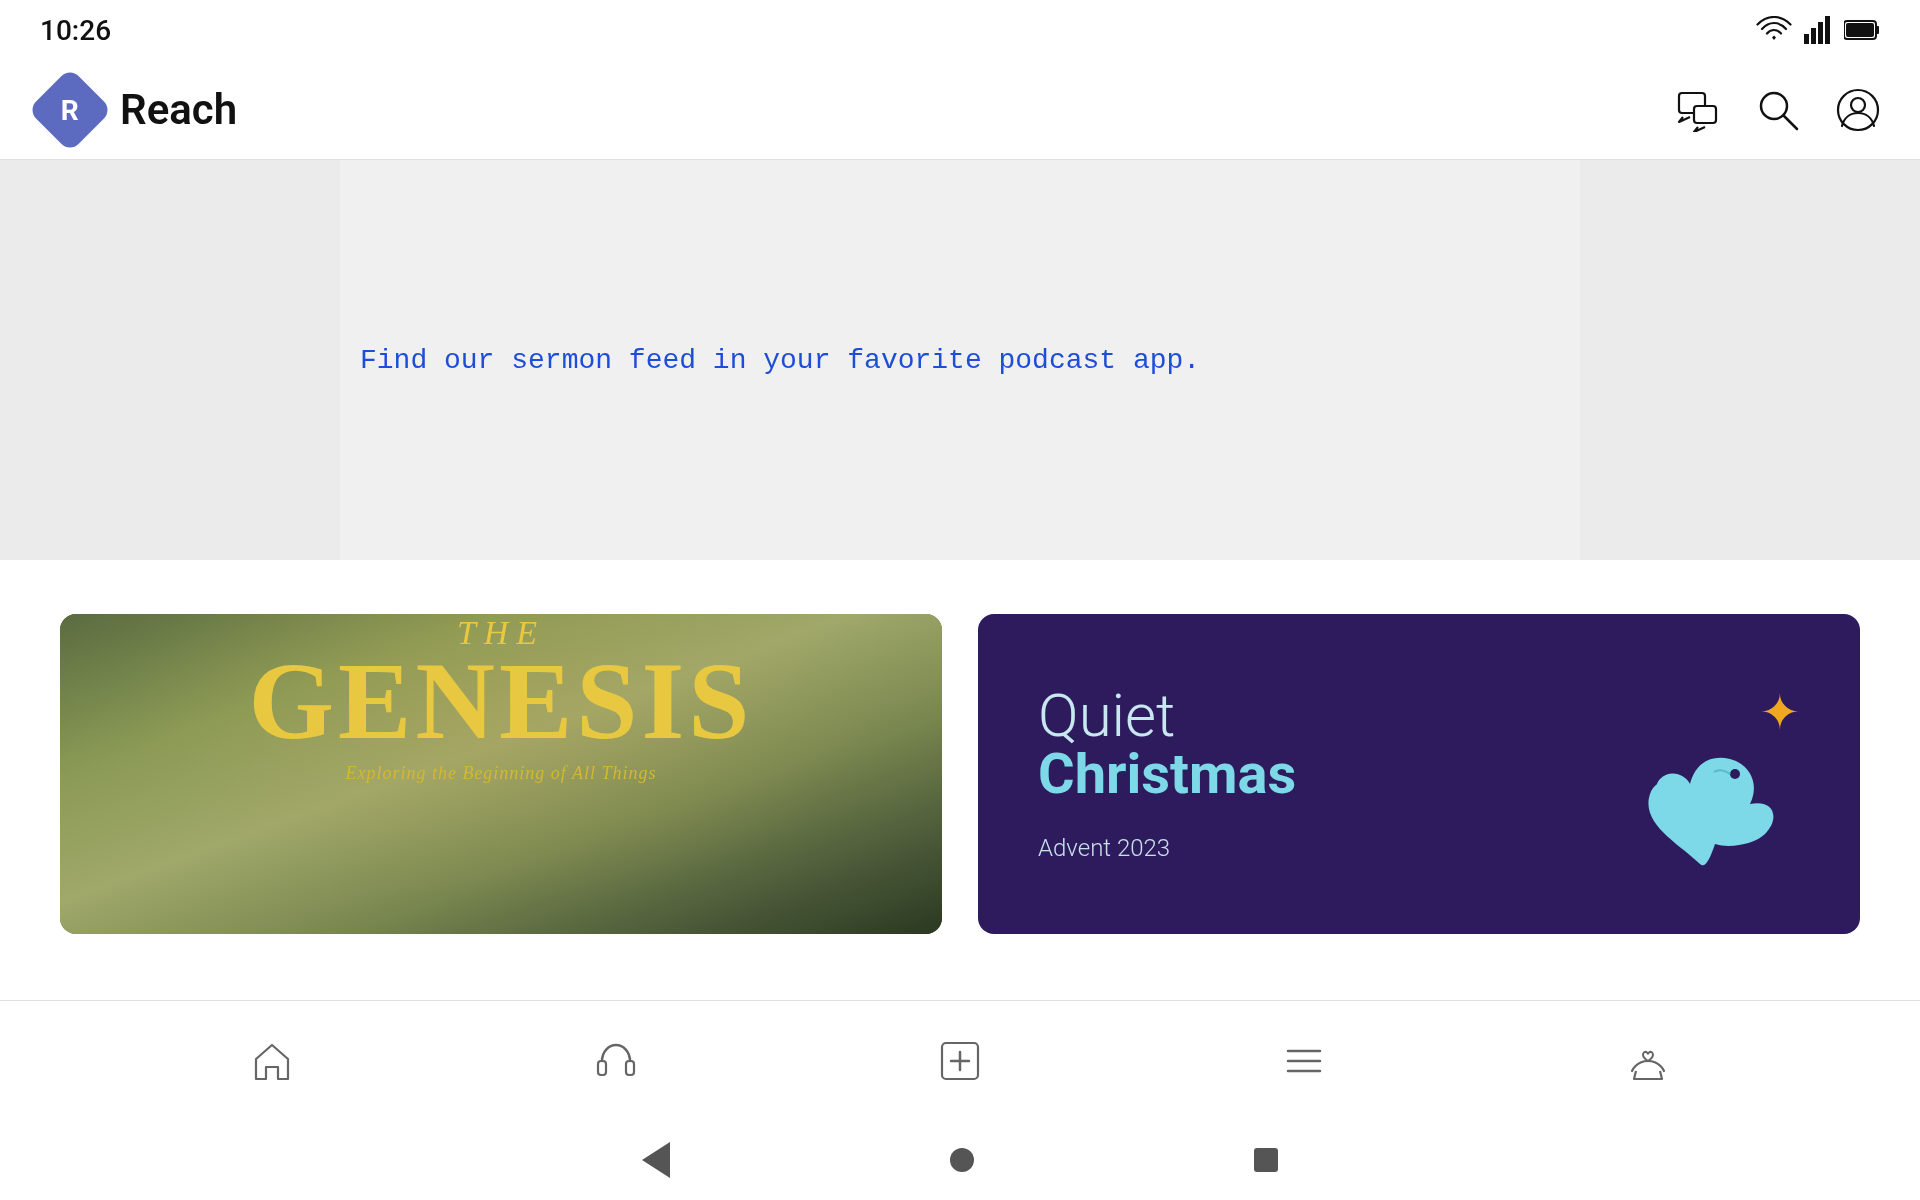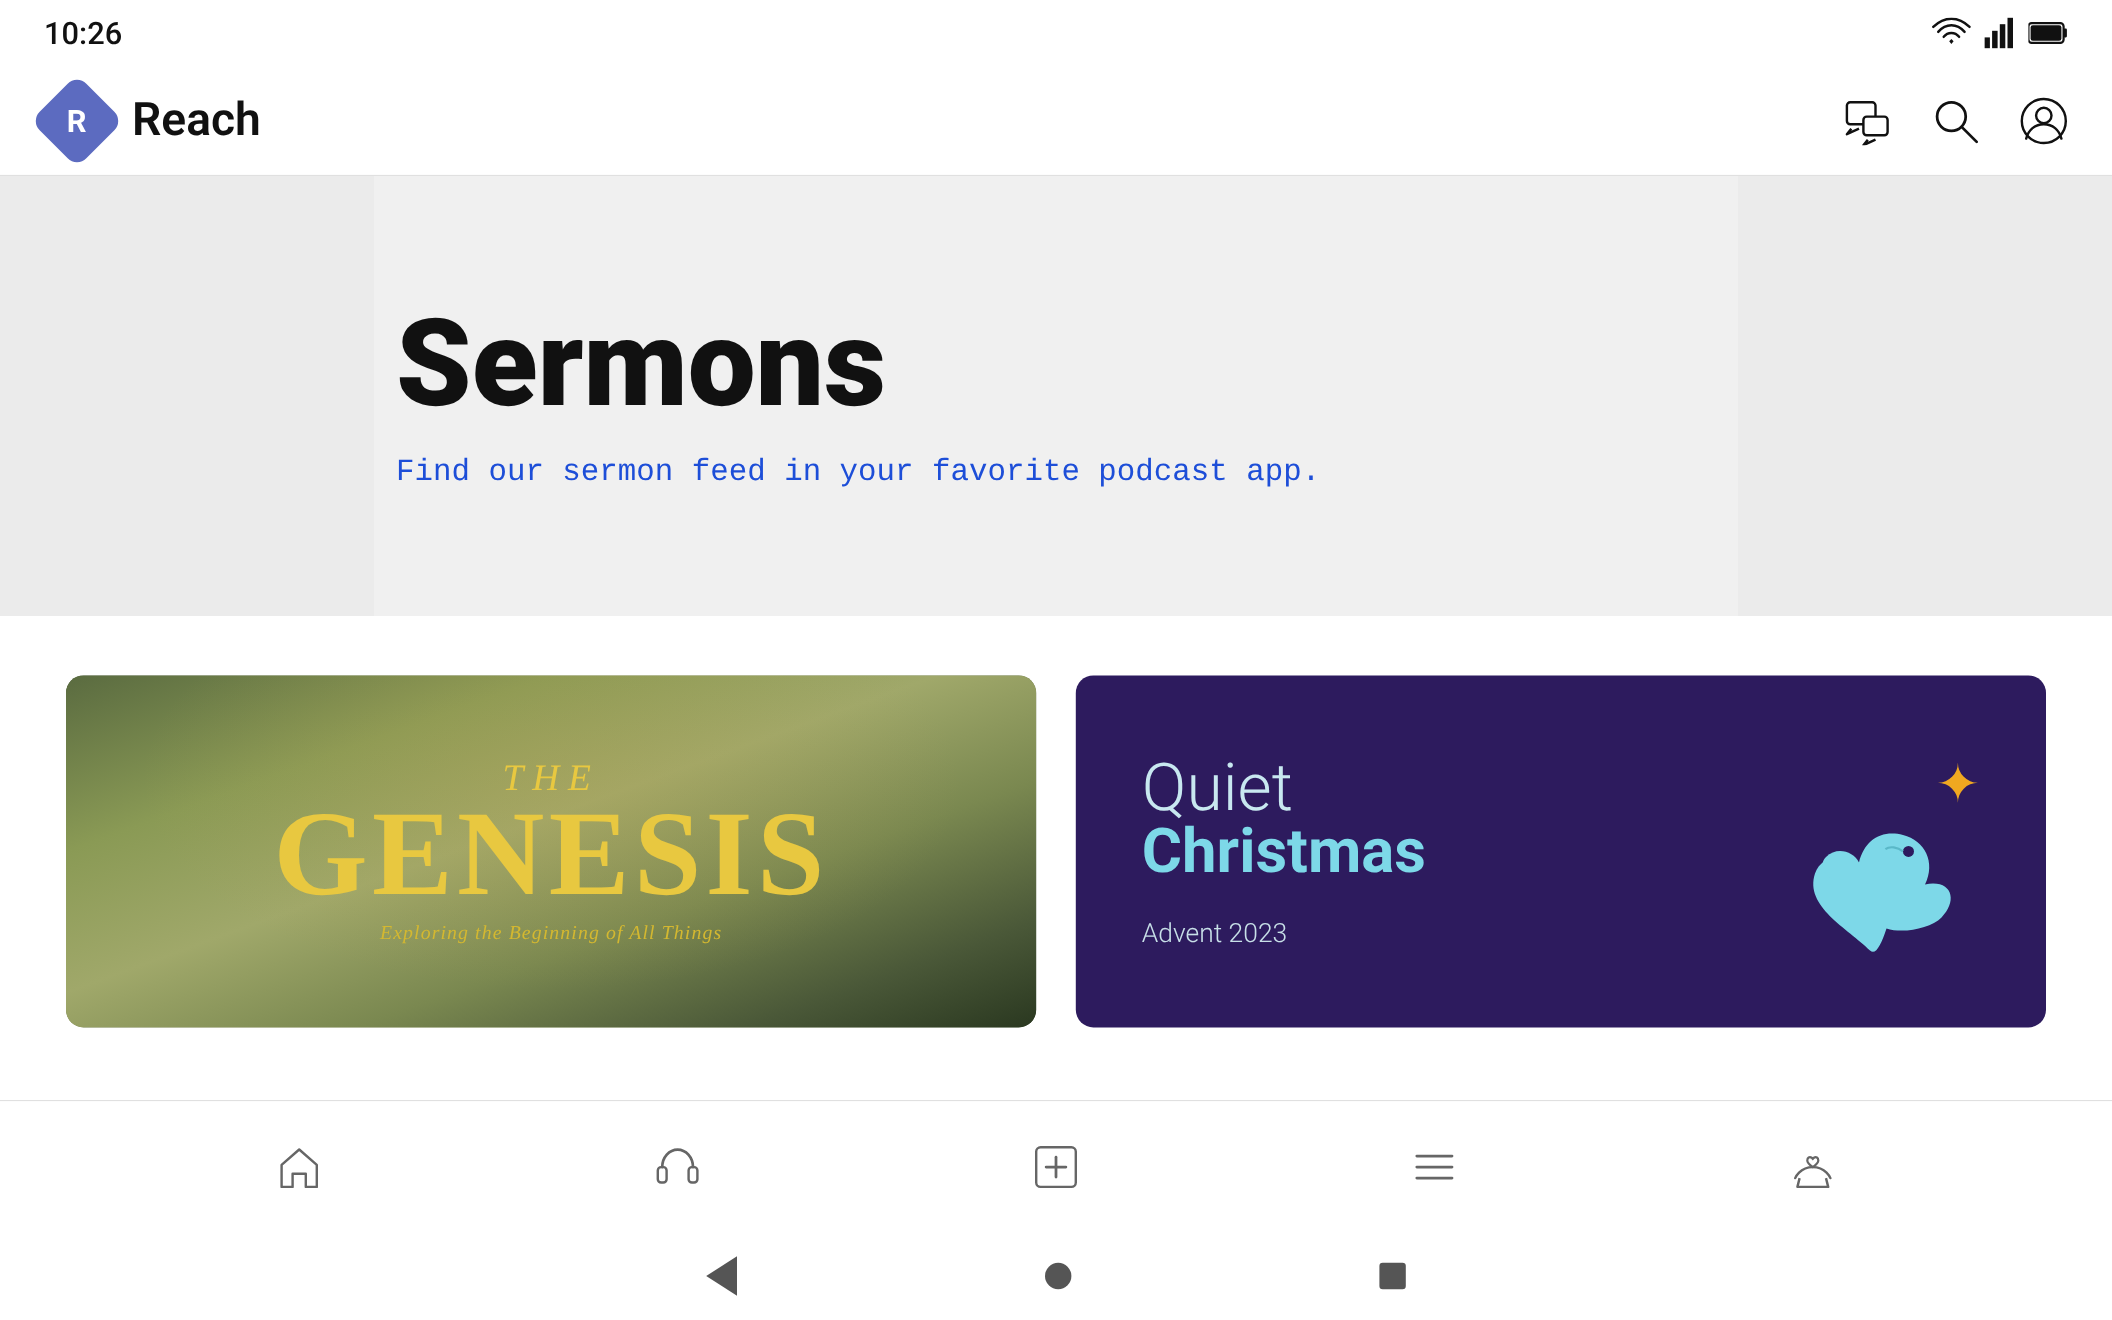--- a/index.html
+++ b/index.html
@@ -174,21 +174,20 @@
       background: 
         radial-gradient(ellipse at 50% 30%, rgba(180,160,80,0.3) 0%, transparent 60%),
         linear-gradient(160deg, #5a6b40 0%, #8a9a55 25%, #a0a86a 45%, #7a8850 65%, #4a5838 85%, #2a3820 100%);
     }
     .card-genesis-text {
       position: absolute;
       inset: 0;
       display: flex;
       flex-direction: column;
       align-items: center;
-      justify-content: center;
     }
     .genesis-the {
       font-size: 34px;
       color: #e8c840;
       font-family: serif;
       letter-spacing: 8px;
       text-transform: uppercase;
       font-style: italic;
     }
     .genesis-main {
@@ -386,21 +385,20 @@
       <circle cx="22" cy="17" r="7" stroke="#111" stroke-width="2.2"></circle>
       <path d="M6 38 C8 30 14 25 22 25 C30 25 36 30 38 38" stroke="#111" stroke-width="2.2" fill="none" stroke-linecap="round"></path>
     </svg>
   </div>
 </div>
 
 <div class="hero">
   <div class="hero-left-fade"></div>
   <div class="hero-right-fade"></div>
   <div class="hero-content">
-    <h1 class="hero-title">Sermons</h1>
     <p class="hero-subtitle">Find our sermon feed in your favorite podcast app.</p>
   </div>
 </div>
 
 <div class="cards-section">
 
   <div class="card card-genesis">
     <div class="card-genesis-bg"></div>
     <div class="card-genesis-text">
       <div class="genesis-the">The</div>

